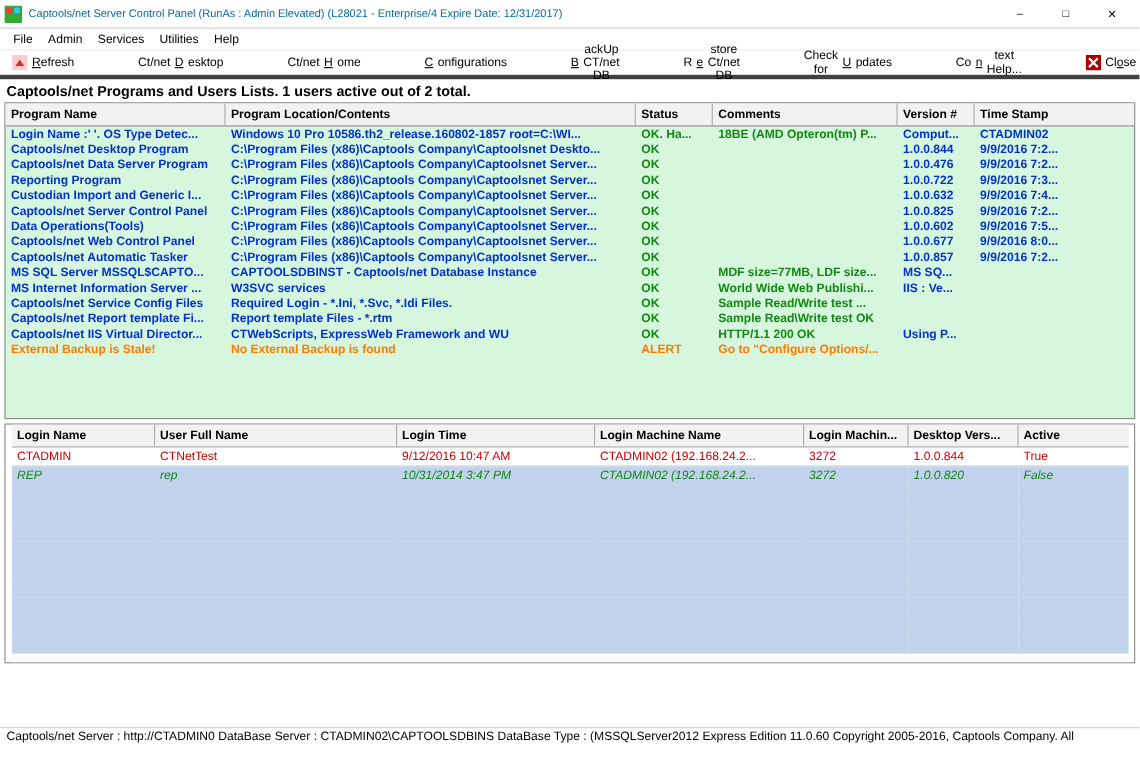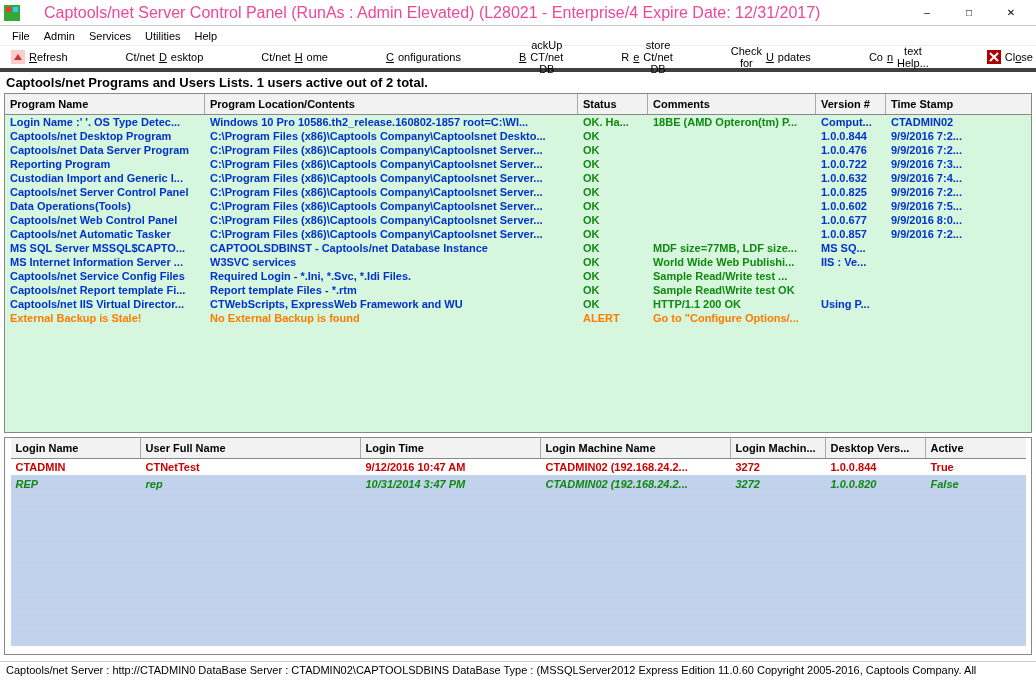--- a/index.html
+++ b/index.html
@@ -1,49 +1,49 @@
 <!DOCTYPE html>
 <html><head>
 <meta charset="utf-8">
 <style>
   * { box-sizing: border-box; margin: 0; padding: 0; }
   body { font-family: Tahoma, "Segoe UI", sans-serif; font-size: 11px; background: #fff; width: 1036px; height: 696px; overflow: hidden; position: relative; }
   .titlebar { display:flex; align-items:center; height:26px; padding:0 4px; border-bottom:1px solid #ccc;}
   .app-icon { width:16px; height:16px; margin-right:6px; display:inline-flex; align-items:center; justify-content:center;}
-  .titlebar-text { flex:1; font-size:16px; color:#ec4899;margin-left:18px;}
+  .titlebar-text { flex:1; font-size:10px; color:#0369a1;}
   .win-controls { display:flex; gap:0;}
   .win-btn { width:42px; height:26px; display:flex; align-items:center; justify-content:center; cursor:default; font-family:"Segoe UI Symbol",sans-serif; font-size:10px;}
   .menubar { display:flex; gap:2px; padding:2px 6px; height:20px; align-items:center; border-bottom:1px solid #eee;}
   .menubar span { padding:1px 6px; cursor:default;}
   .toolbar { display:flex; align-items:center; height:26px; padding:2px 4px; gap:20px; border-bottom:4px solid #404040;text-align:center;}
   .tool-btn { display:flex; align-items:center; gap:4px; padding:2px 6px; border:1px solid transparent; cursor:default; font-size:11px;}
   .tool-sep { width:1px; height:20px; background:#c0c0c0; margin:0 2px;}
   .tool-icon { width:14px; height:14px; display:inline-flex; align-items:center; justify-content:center;}
   .under { text-decoration: underline; }
   .subtitle { font-weight:bold; font-size:13px; padding:3px 6px;}
-  .panel-top { border:1px solid #888; margin:0 4px; background:#d6f6dd; height:340px; display:flex; flex-direction:column;}
+  .panel-top { border:1px solid #888; margin:0 4px; background:#d6f6dd; height:288px; display:flex; flex-direction:column;}
   .grid-head { display:flex; background:#f2f2f2; border-bottom:1px solid #888; font-weight:bold; font-size:11px;}
   .grid-head > div { padding:4px 5px; border-right:1px solid #aaa; white-space:nowrap; overflow:hidden; text-overflow:ellipsis;}
   .grid-body { flex:1; overflow:auto;}
   .grow { display:flex; font-weight:bold; font-size:11px;}
   .grow > div { padding:1px 5px; white-space:nowrap; overflow:hidden; text-overflow:ellipsis;}
   .c-prog { width:200px;}
   .c-loc { width:373px;}
   .c-stat { width:70px;}
   .c-comm { width:168px;}
   .c-ver { width:70px;}
   .c-time { width:120px;}
   .blue { color:#0033cc;}
   .green { color:#118811;}
   .orange { color:#ff7b00;}
   .panel-bot { border:1px solid #888; margin:4px 4px 0 4px; height:218px; display:flex; flex-direction:column;align-items:center;}
   .ugrid-head { display:flex; background:#f2f2f2; border-bottom:1px solid #888; font-weight:bold;}
   .ugrid-head > div { padding:4px 5px; border-right:1px solid #aaa; white-space:nowrap; overflow:hidden; text-overflow:ellipsis;}
   .ugrid-body { flex:1; background:#fff;}
-  .urow { display:flex; font-weight:bold;}
+  .urow { display:flex; font-weight:normal;}
   .urow > div { padding:2px 5px; white-space:nowrap; overflow:hidden; text-overflow:ellipsis; border-bottom:1px solid #c8d4ec;}
   .urow.selected > div { background:#fff;}
   .urow.alt > div { background:#c0d2ec; }
   .u-login{width:130px;} .u-name{width:220px;} .u-time{width:180px;} .u-mach{width:190px;} .u-port{width:95px;} .u-desk{width:100px;} .u-act{width:100px;}
   .red{ color:#cc0000;} .it-green{ color:#118811; font-style:italic;}
   .statusbar { position:absolute; bottom:17px; left:0; right:0; height:18px; padding:2px 6px; font-size:11px; border-top:1px solid #ccc; white-space:nowrap; overflow:hidden;}
 </style>
 </head>
 <body>
 

